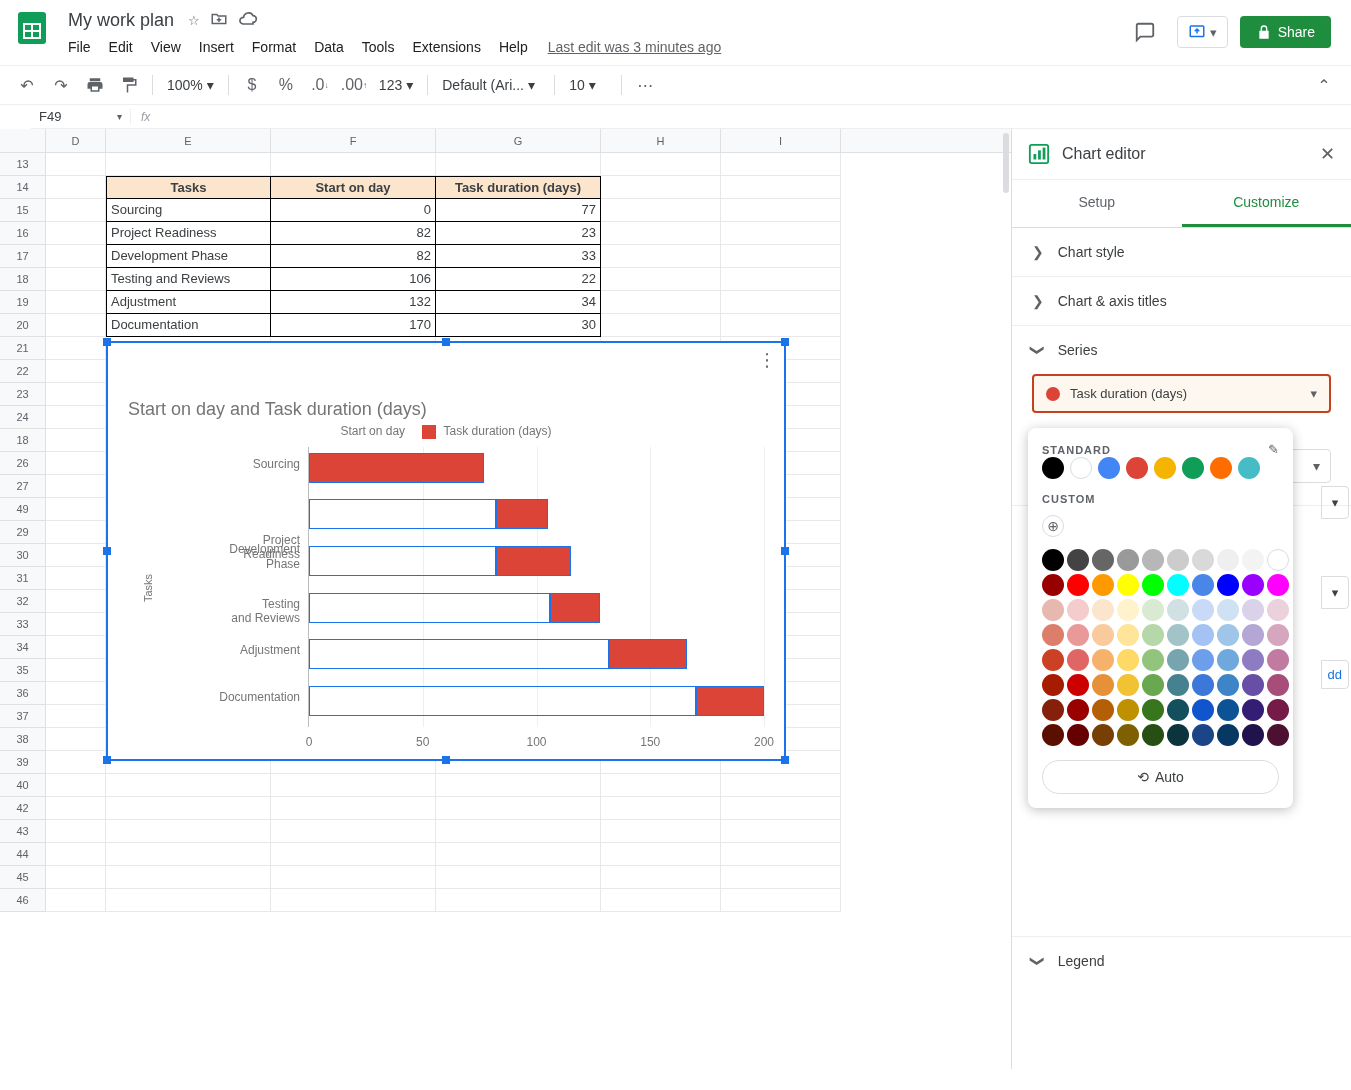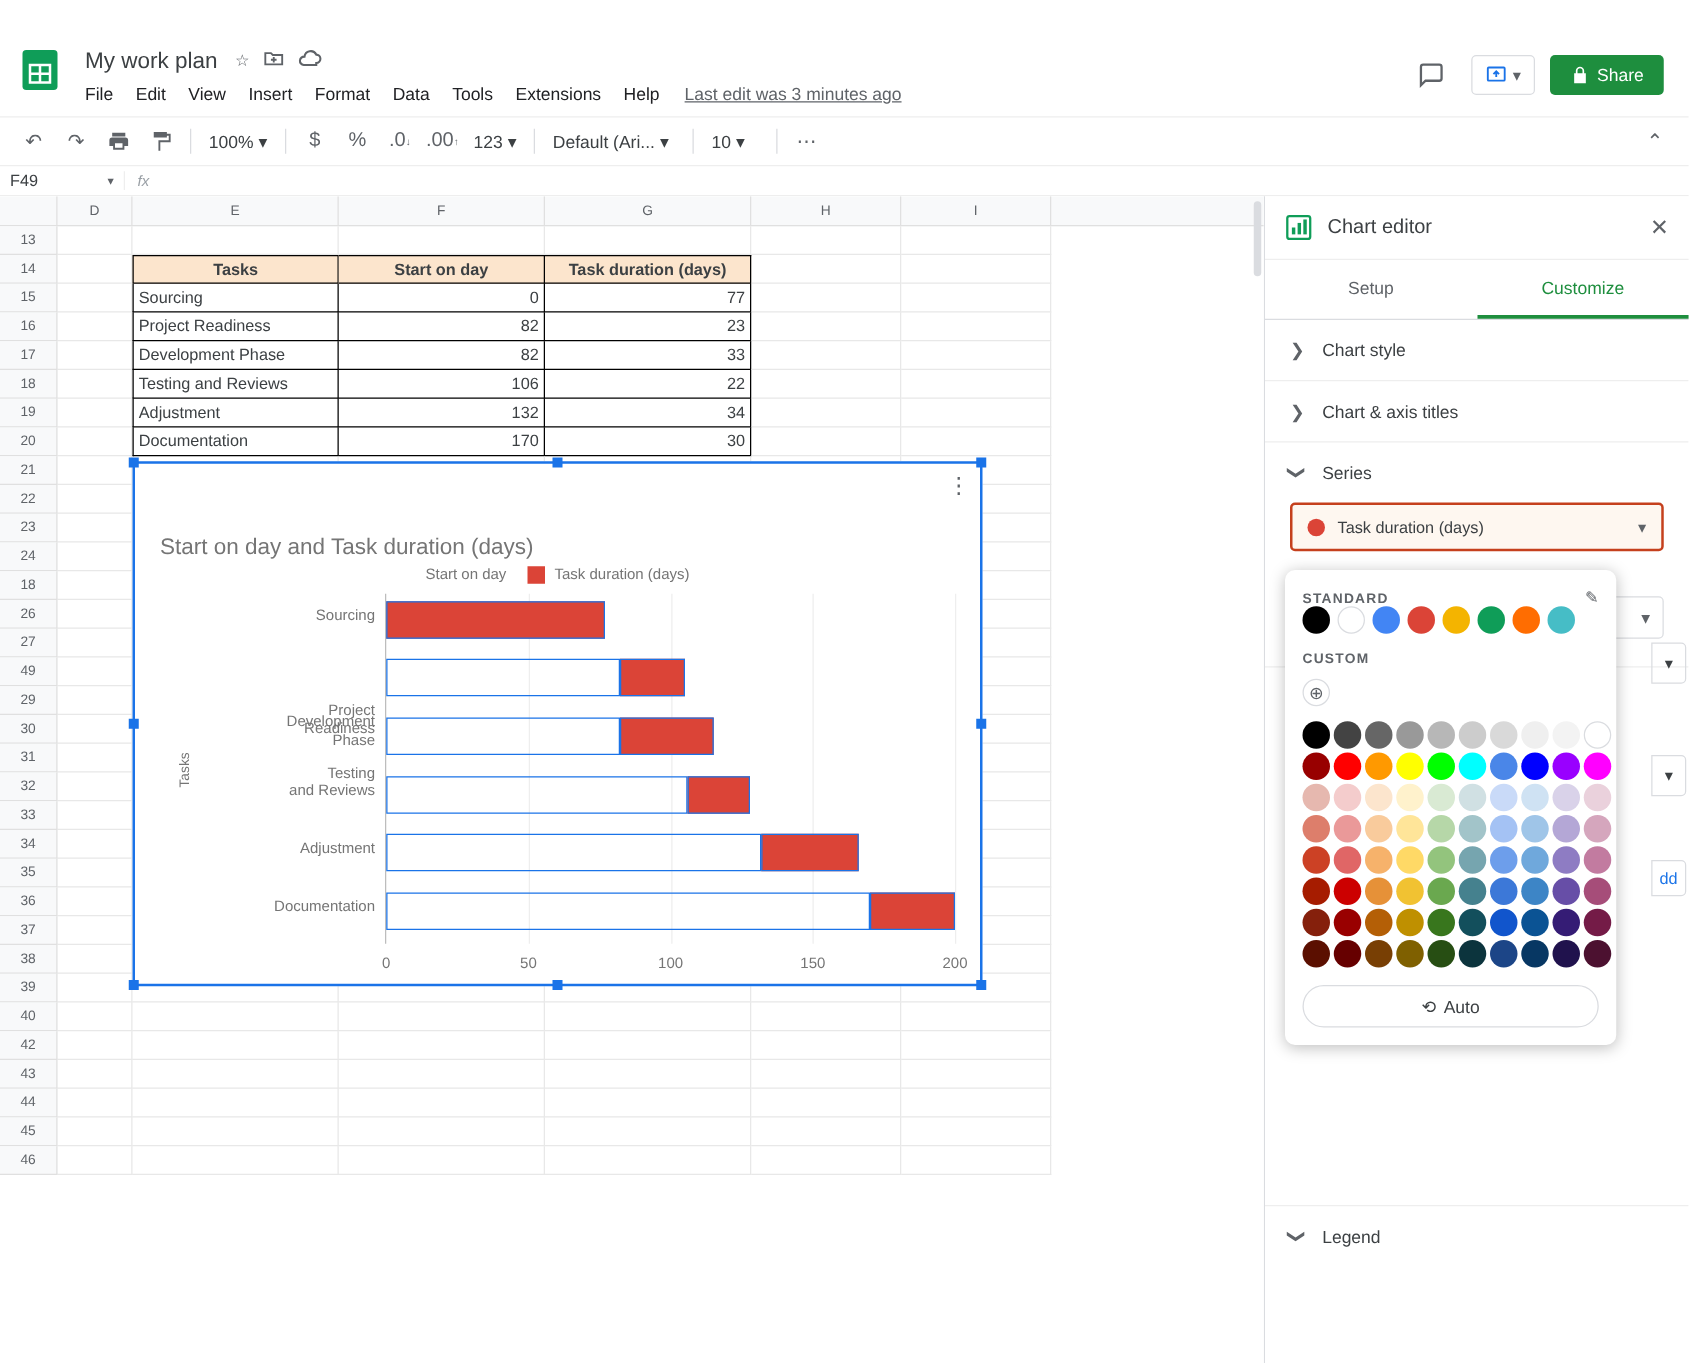--- a/index.html
+++ b/index.html
@@ -1,19 +1,19 @@
 <!DOCTYPE html>
 <html><head>
 <meta charset="utf-8">
 <style>
 * { box-sizing: border-box; margin: 0; padding: 0; font-family: Arial, sans-serif; }
 body { background: #fff; overflow: hidden; font-size: 13px; color: #3c4043; }
 
 
-.header { display: flex; align-items: flex-start; padding: 8px 12px 0 12px; margin-top: 28px; }
+.header { display: flex; align-items: flex-start; padding: 8px 12px 0 12px; }
 .logo { width: 40px; height: 40px; display: flex; align-items: center; justify-content: center; margin-right: 8px; }
 .logo svg { width: 36px; height: 36px; }
 .title-area { flex: 1; }
 .title-row { display: flex; align-items: center; gap: 10px; padding-left: 4px; }
 .doc-title { font-size: 18px; color: #3c4043; padding: 2px 4px; }
 .star-icon, .move-icon, .cloud-icon { color: #5f6368; cursor: pointer; }
 .menu-row { display: flex; gap: 2px; padding: 2px 0 6px 0; align-items: center; }
 .menu-item { padding: 4px 8px; font-size: 14px; color: #202124; cursor: pointer; border-radius: 4px; }
 .last-edit { font-size: 14px; color: #5f6368; text-decoration: underline; margin-left: 10px; cursor: pointer; }
 .header-right { display: flex; align-items: center; gap: 12px; padding-right: 8px; padding-top: 4px;}
@@ -22,21 +22,21 @@
 .share-btn { background: #1e8e3e; color: #fff; border-radius: 4px; padding: 8px 16px; display:flex; align-items:center; gap:6px; font-weight:500; cursor:pointer; font-size:14px;}
 
 
 .toolbar { border-top: 1px solid #eee; border-bottom: 1px solid #eee; padding: 4px 12px; display: flex; align-items: center; gap: 4px; position: relative;}
 .tool-btn { width: 30px; height: 30px; display: flex; align-items: center; justify-content: center; color: #5f6368; cursor: pointer; border-radius: 2px; font-size:16px;}
 .tool-sep { width: 1px; height: 20px; background: #dadce0; margin: 0 4px; }
 .tool-select { display: flex; align-items: center; gap: 4px; padding: 4px 6px; cursor: pointer; color:#3c4043; font-size:14px;}
 .collapse-btn { position: absolute; right: 12px; }
 
 
-.formula-row { display: flex; align-items: center; border-bottom: 1px solid #eee; height: 24px; }
+.formula-row { display: flex; align-items: center; border-bottom: 1px solid #eee; height: 24px; margin-left: 31px; }
 .name-box { width: 100px; padding: 0 8px; font-size: 13px; color:#3c4043; display:flex; align-items:center; justify-content:space-between; border-right:1px solid #eee;}
 .fx { padding: 0 10px; color: #9aa0a6; font-style: italic; font-size:12px;}
 
 
 .main { display: flex; height: calc(100vh - 150px); }
 .sheet-area { flex: 1; position: relative; overflow: hidden; background: #fff; }
 .sidebar { width: 340px; border-left: 1px solid #dadce0; background: #fff; display:flex; flex-direction:column;}
 
 
 .grid { position: relative; }
@@ -553,21 +553,21 @@
         <span>Start on day</span>
         <span class="legend-swatch" style="background:#db4437"></span>
         <span>Task duration (days)</span>
       </div>
       <div class="chart-body">
         <div class="y-axis-label">Tasks</div>
         <div class="y-categories" id="y-cats">
             <div class="y-cat" style="top: 10px;">Sourcing</div>
             <div class="y-cat" style="top: 50px; margin-top: 36px;">Project<br>Readiness</div>
             <div class="y-cat" style="top: 95.3333px;">Development<br>Phase</div>
-            <div class="y-cat" style="top: 136px;">Testing<br>and Reviews</div>
+            <div class="y-cat" style="top: 150px;">Testing<br>and Reviews</div>
             <div class="y-cat" style="top: 196.667px;">Adjustment</div>
             <div class="y-cat" style="top: 243.333px;">Documentation</div>
           </div>
         <div class="plot" id="plot">
             <div class="x-tick" style="left: 0%;">0</div>
             <div class="gridline" style="left: 25%;"></div>
             <div class="x-tick" style="left: 25%;">50</div>
             <div class="gridline" style="left: 50%;"></div>
             <div class="x-tick" style="left: 50%;">100</div>
             <div class="gridline" style="left: 75%;"></div>

